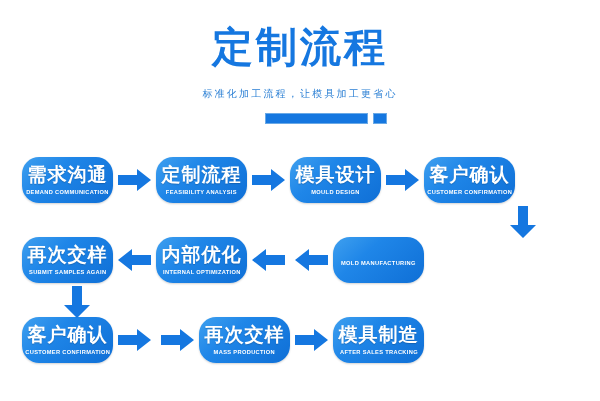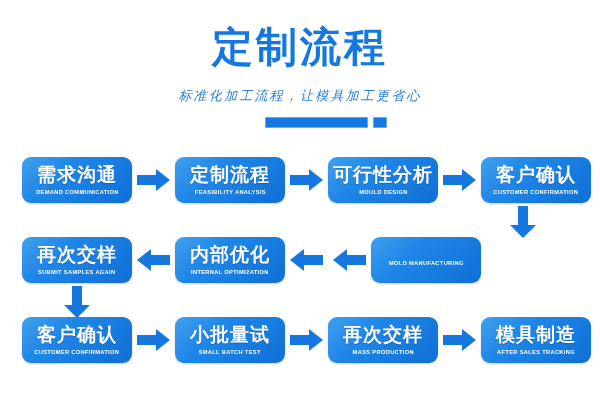--- a/index.html
+++ b/index.html
@@ -21,25 +21,24 @@
     font-size:41px;
     font-weight:bold;
     color:#1577e0;
     letter-spacing:3px;
     line-height:1.05;
     margin:12px;
     text-shadow:1px 1px 0 rgba(255,255,255,.6);
   }
   .sub-title{
     margin-top:18px;
-    font-size:13px;
+    font-size:10px;
     color:#2a7fd4;
     letter-spacing:2.2px;
     font-weight:normal;
-    font-style:italic;
   }
   .divider{
     margin-top:12px;
     display:flex;
     justify-content:center;
     align-items:center;
     gap:5px;
     padding-left:52px;
   }
   .divider .bar{
@@ -63,23 +62,23 @@
     display:flex;
     align-items:center;
     justify-content:flex-start;
     height:48px;
     margin-bottom:32px;
     padding-left:22px;
     box-sizing:border-box;
   }
 
   .node{
-    width:110px;
+    width:91px;
     height:46px;
-    border-radius:9px;
+    border-radius:17px;
     background:linear-gradient(138deg,#3fa0ef 0%,#1f86e8 36%,#0f6fd6 100%);
     box-shadow:0 1px 2px rgba(0,0,0,.18);
     display:flex;
     flex-direction:column;
     align-items:center;
     justify-content:center;
     flex:0 0 auto;
     box-sizing:border-box;
     position:relative;
   }
@@ -144,21 +143,21 @@
       <div class="node">
         <span class="cn">定制流程</span>
         <span class="en">FEASIBILITY ANALYSIS</span>
       </div>
       <div class="arrow-h">
         <svg width="33" height="22" viewBox="0 0 33 22">
           <path d="M0 6 H19 V0 L33 11 L19 22 V16 H0 Z" fill="#1577e0"></path>
         </svg>
       </div>
       <div class="node">
-        <span class="cn">可行性分析</span>
+        <span class="cn">模具设计</span>
         <span class="en">MOULD DESIGN</span>
       </div>
       <div class="arrow-h">
         <svg width="33" height="22" viewBox="0 0 33 22">
           <path d="M0 6 H19 V0 L33 11 L19 22 V16 H0 Z" fill="#1577e0"></path>
         </svg>
       </div>
       <div class="node">
         <span class="cn">客户确认</span>
         <span class="en">CUSTOMER CONFIRMATION</span>
@@ -194,24 +193,20 @@
     </div>
     <div class="row">
       <div class="node">
         <span class="cn">客户确认</span>
         <span class="en">CUSTOMER CONFIRMATION</span>
       </div>
       <div class="arrow-h">
         <svg width="33" height="22" viewBox="0 0 33 22">
           <path d="M0 6 H19 V0 L33 11 L19 22 V16 H0 Z" fill="#1577e0"></path>
         </svg>
-      </div>
-      <div class="node">
-        <span class="cn">小批量试</span>
-        <span class="en">SMALL BATCH TEST</span>
       </div>
       <div class="arrow-h">
         <svg width="33" height="22" viewBox="0 0 33 22">
           <path d="M0 6 H19 V0 L33 11 L19 22 V16 H0 Z" fill="#1577e0"></path>
         </svg>
       </div>
       <div class="node">
         <span class="cn">再次交样</span>
         <span class="en">MASS PRODUCTION</span>
       </div>

